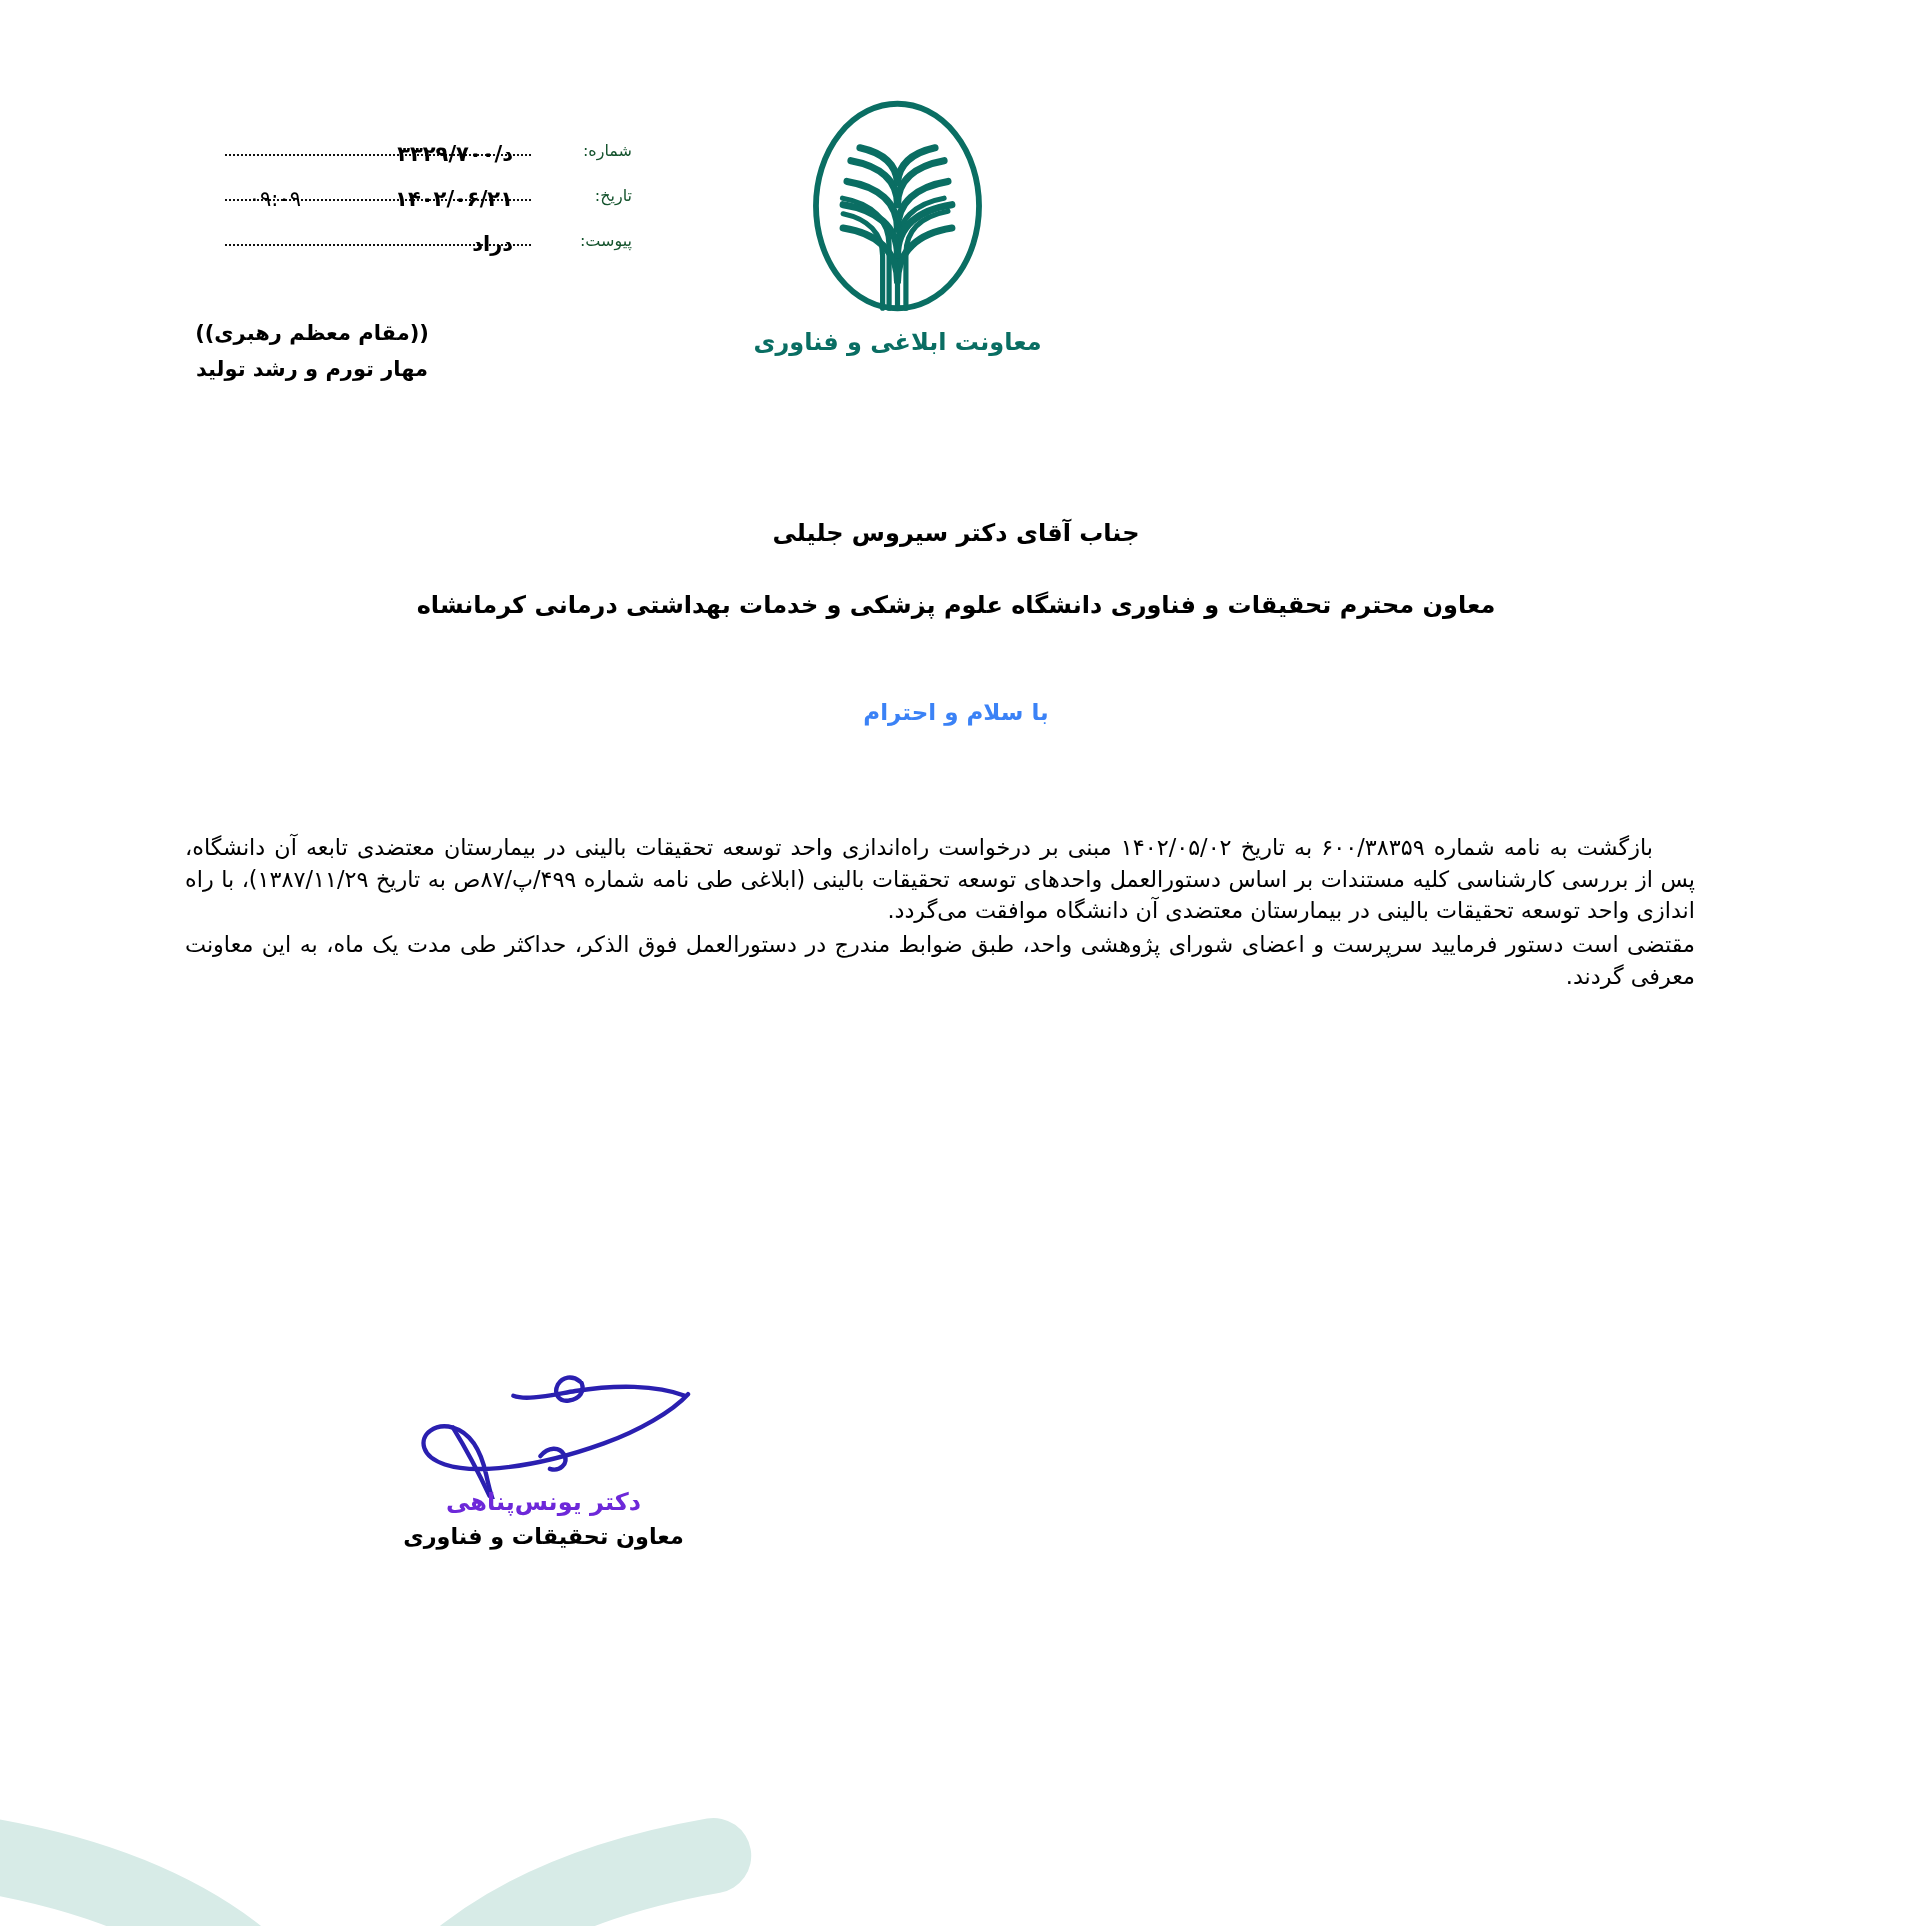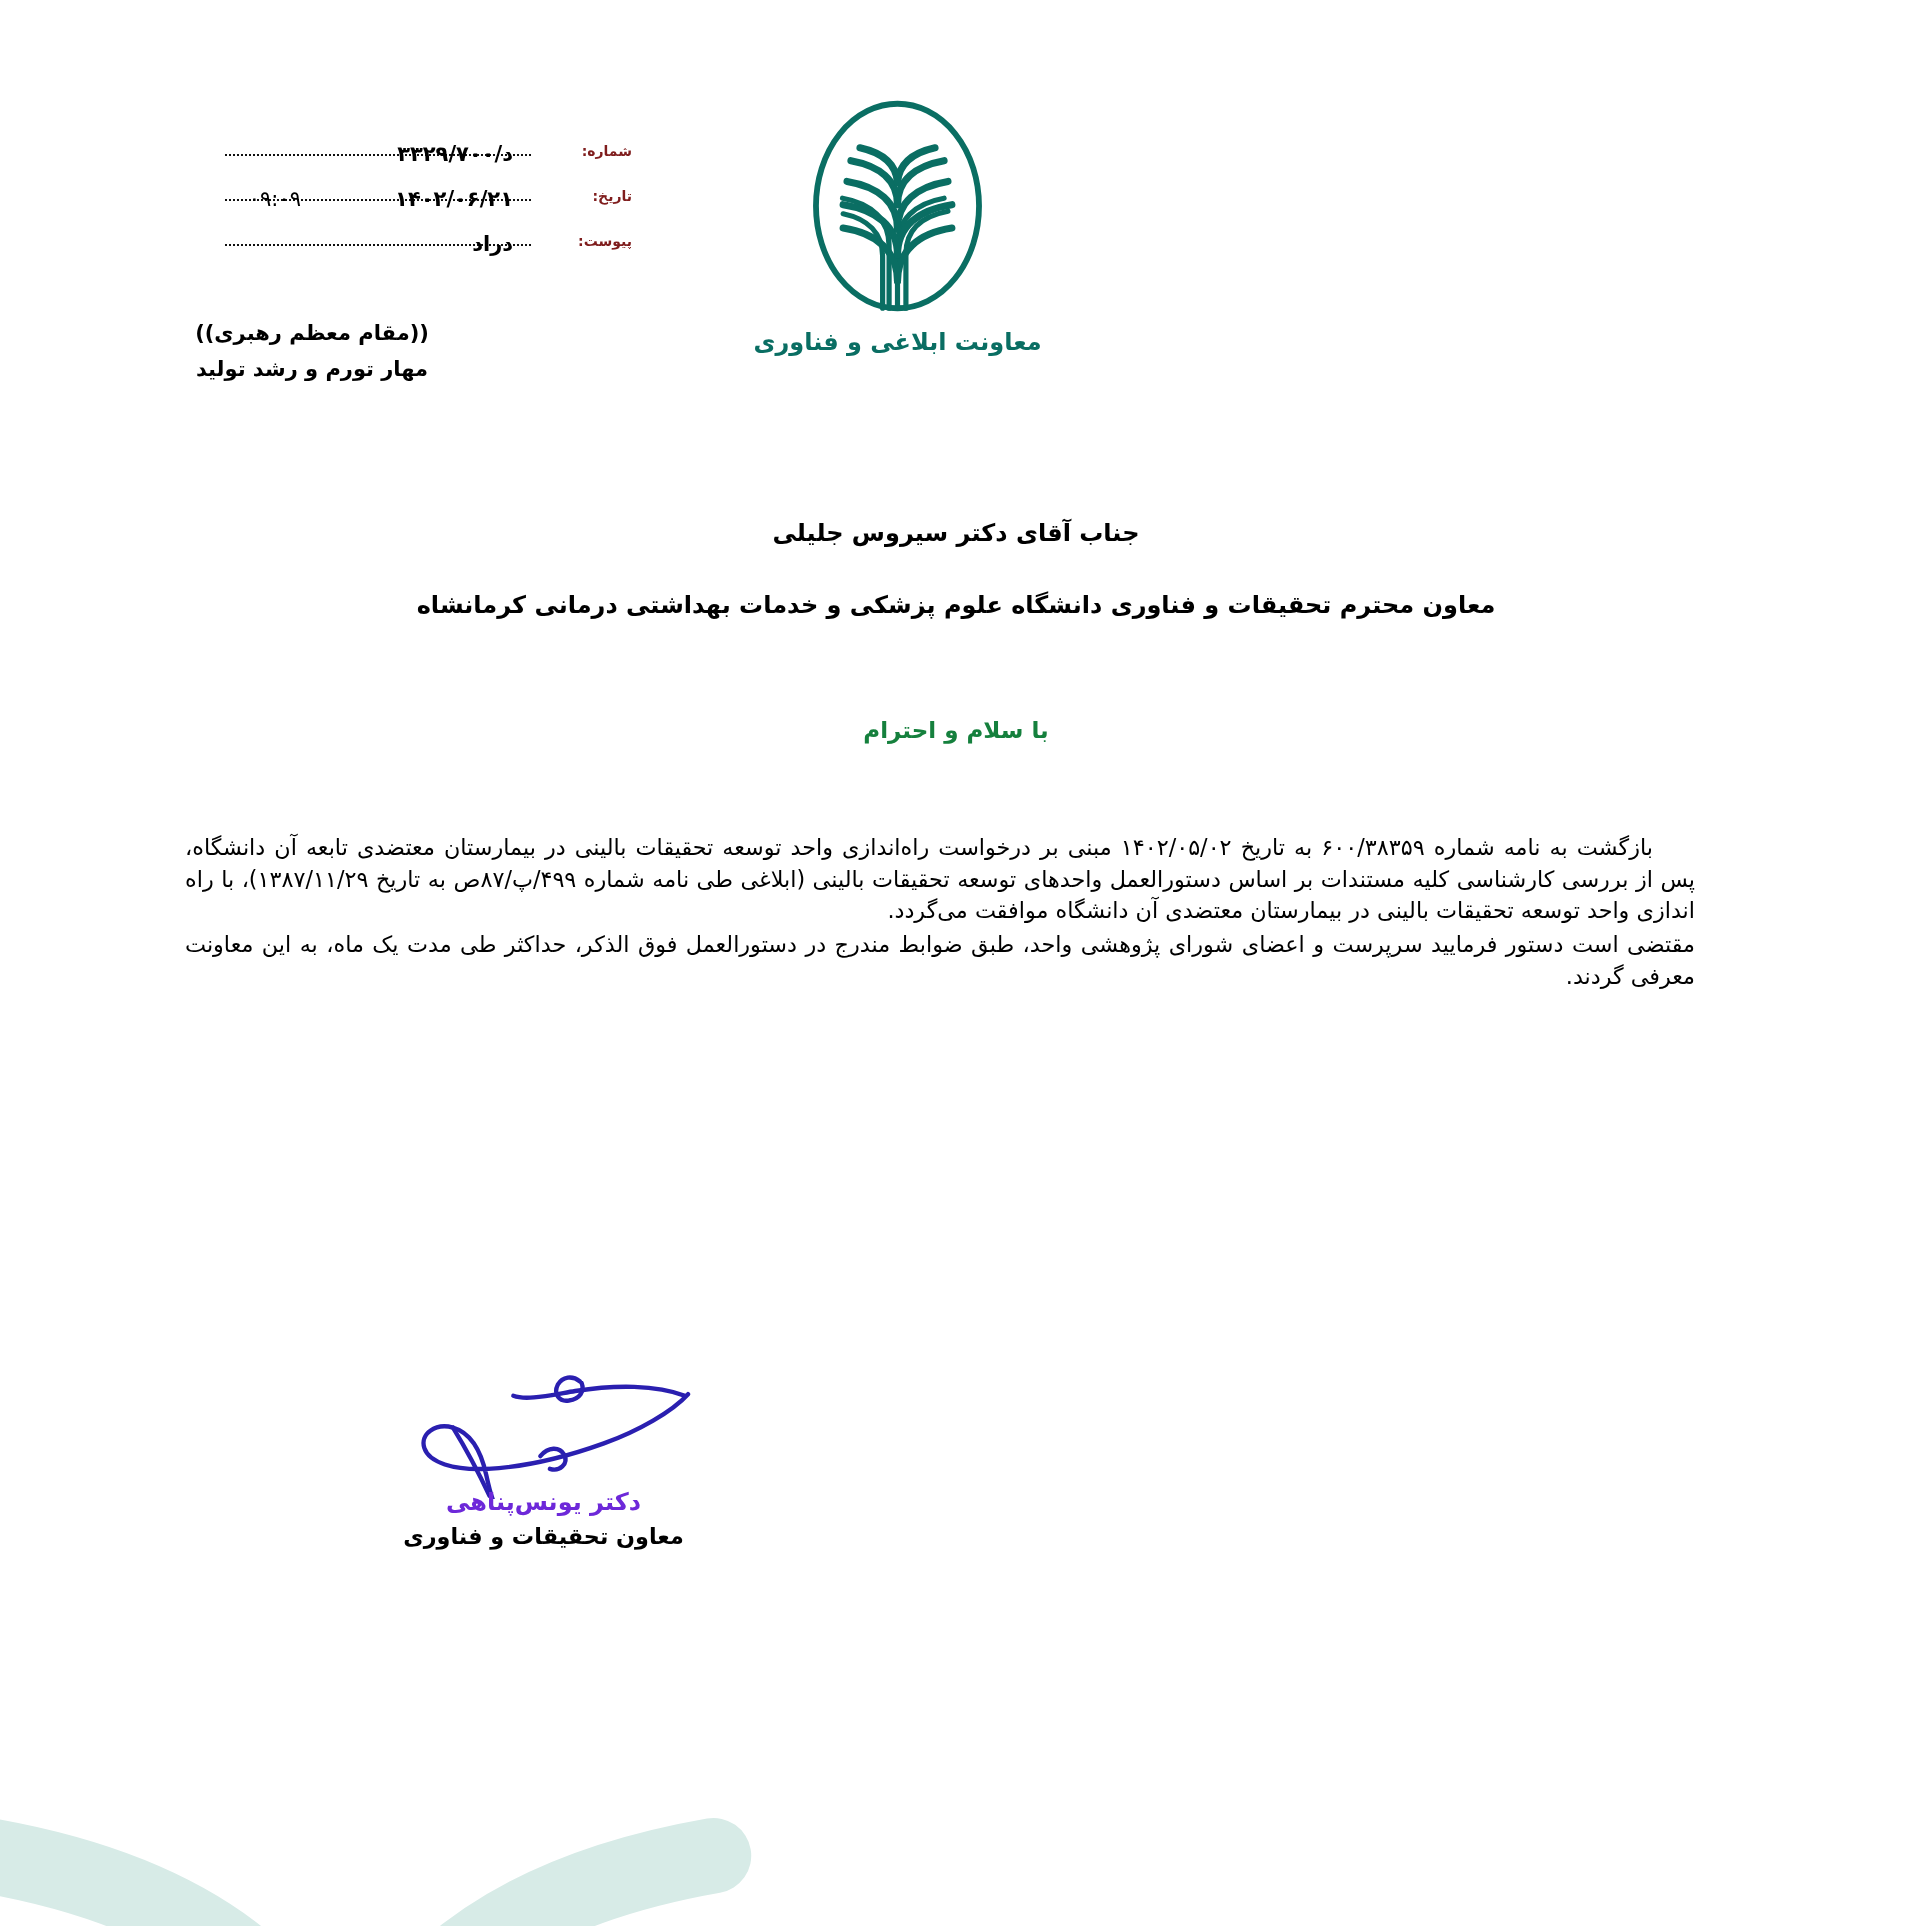--- a/index.html
+++ b/index.html
@@ -50,23 +50,23 @@
 
   .meta-row {
     display: flex;
     flex-direction: row;
     align-items: baseline;
     height: 45px;
     position: relative;
   }
 
   .meta-label {
-    color: #7f1d1d;
-    font-size: 14px;
-    font-weight: bold;
+    color: #14532d;
+    font-size: 16px;
+    font-weight: normal;
     letter-spacing: 1.2px;
     white-space: nowrap;
     width: 96px;
     text-align: justify;
     text-align-last: justify;
     direction: rtl;
   }
 
   .meta-dots {
     flex: 1;
@@ -150,27 +150,27 @@
     line-height: 1.78;
     color: #000;
     z-index: 2;
   }
   .recipient .r1 { display: block; }
   .recipient .r2 { display: block; margin-top: 29px; }
 
   
   .salutation {
     position: absolute;
-    top: 717px;
+    top: 699px;
     right: 146px;
     width: 1618px;
     text-align: center;
     font-size: 23px;
     font-weight: bold;
-    color: #15803d;
+    color: #3b82f6;
     z-index: 2;
   }
 
   
   .body-text {
     position: absolute;
     top: 832px;
     right: 216px;
     width: 1510px;
     font-size: 22.3px;

